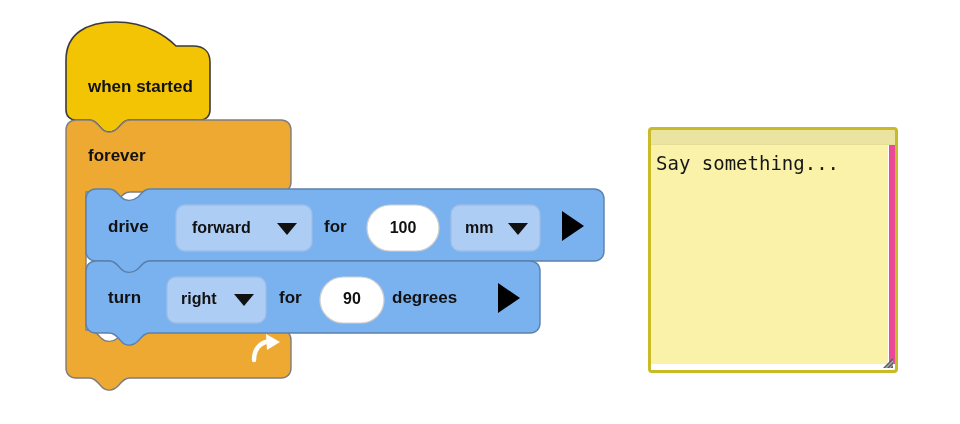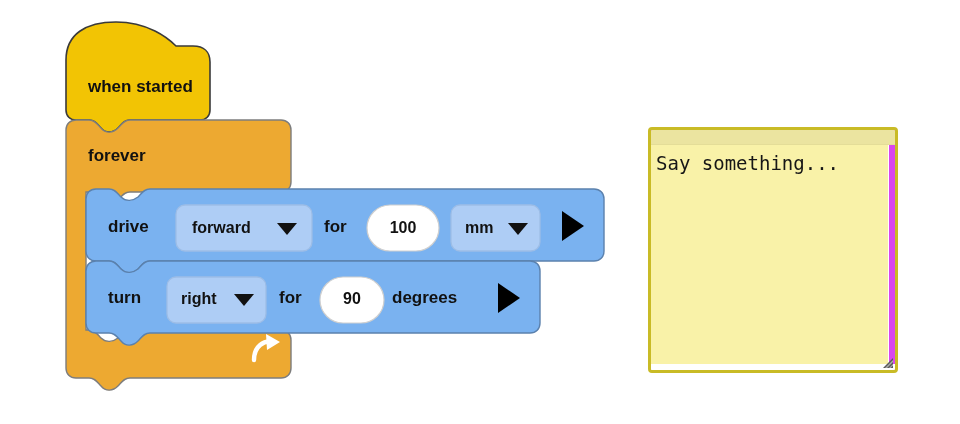--- a/index.html
+++ b/index.html
@@ -56,21 +56,21 @@
   }
 
   
   #say-textarea {
     position: absolute;
     left: 648px;
     top: 127px;
     width: 250px;
     height: 246px;
     box-sizing: border-box;
-    background: #d946ef;
+    background: #ec4899;
     border: 3px solid #c9bb26;
     border-radius: 4px;
     padding: 0;
     overflow: hidden;
   }
   #say-textarea .ta-strip {
     height: 14px;
     background: #ebe4a0;
     border-bottom: 1px solid #e4dd98;
   }

